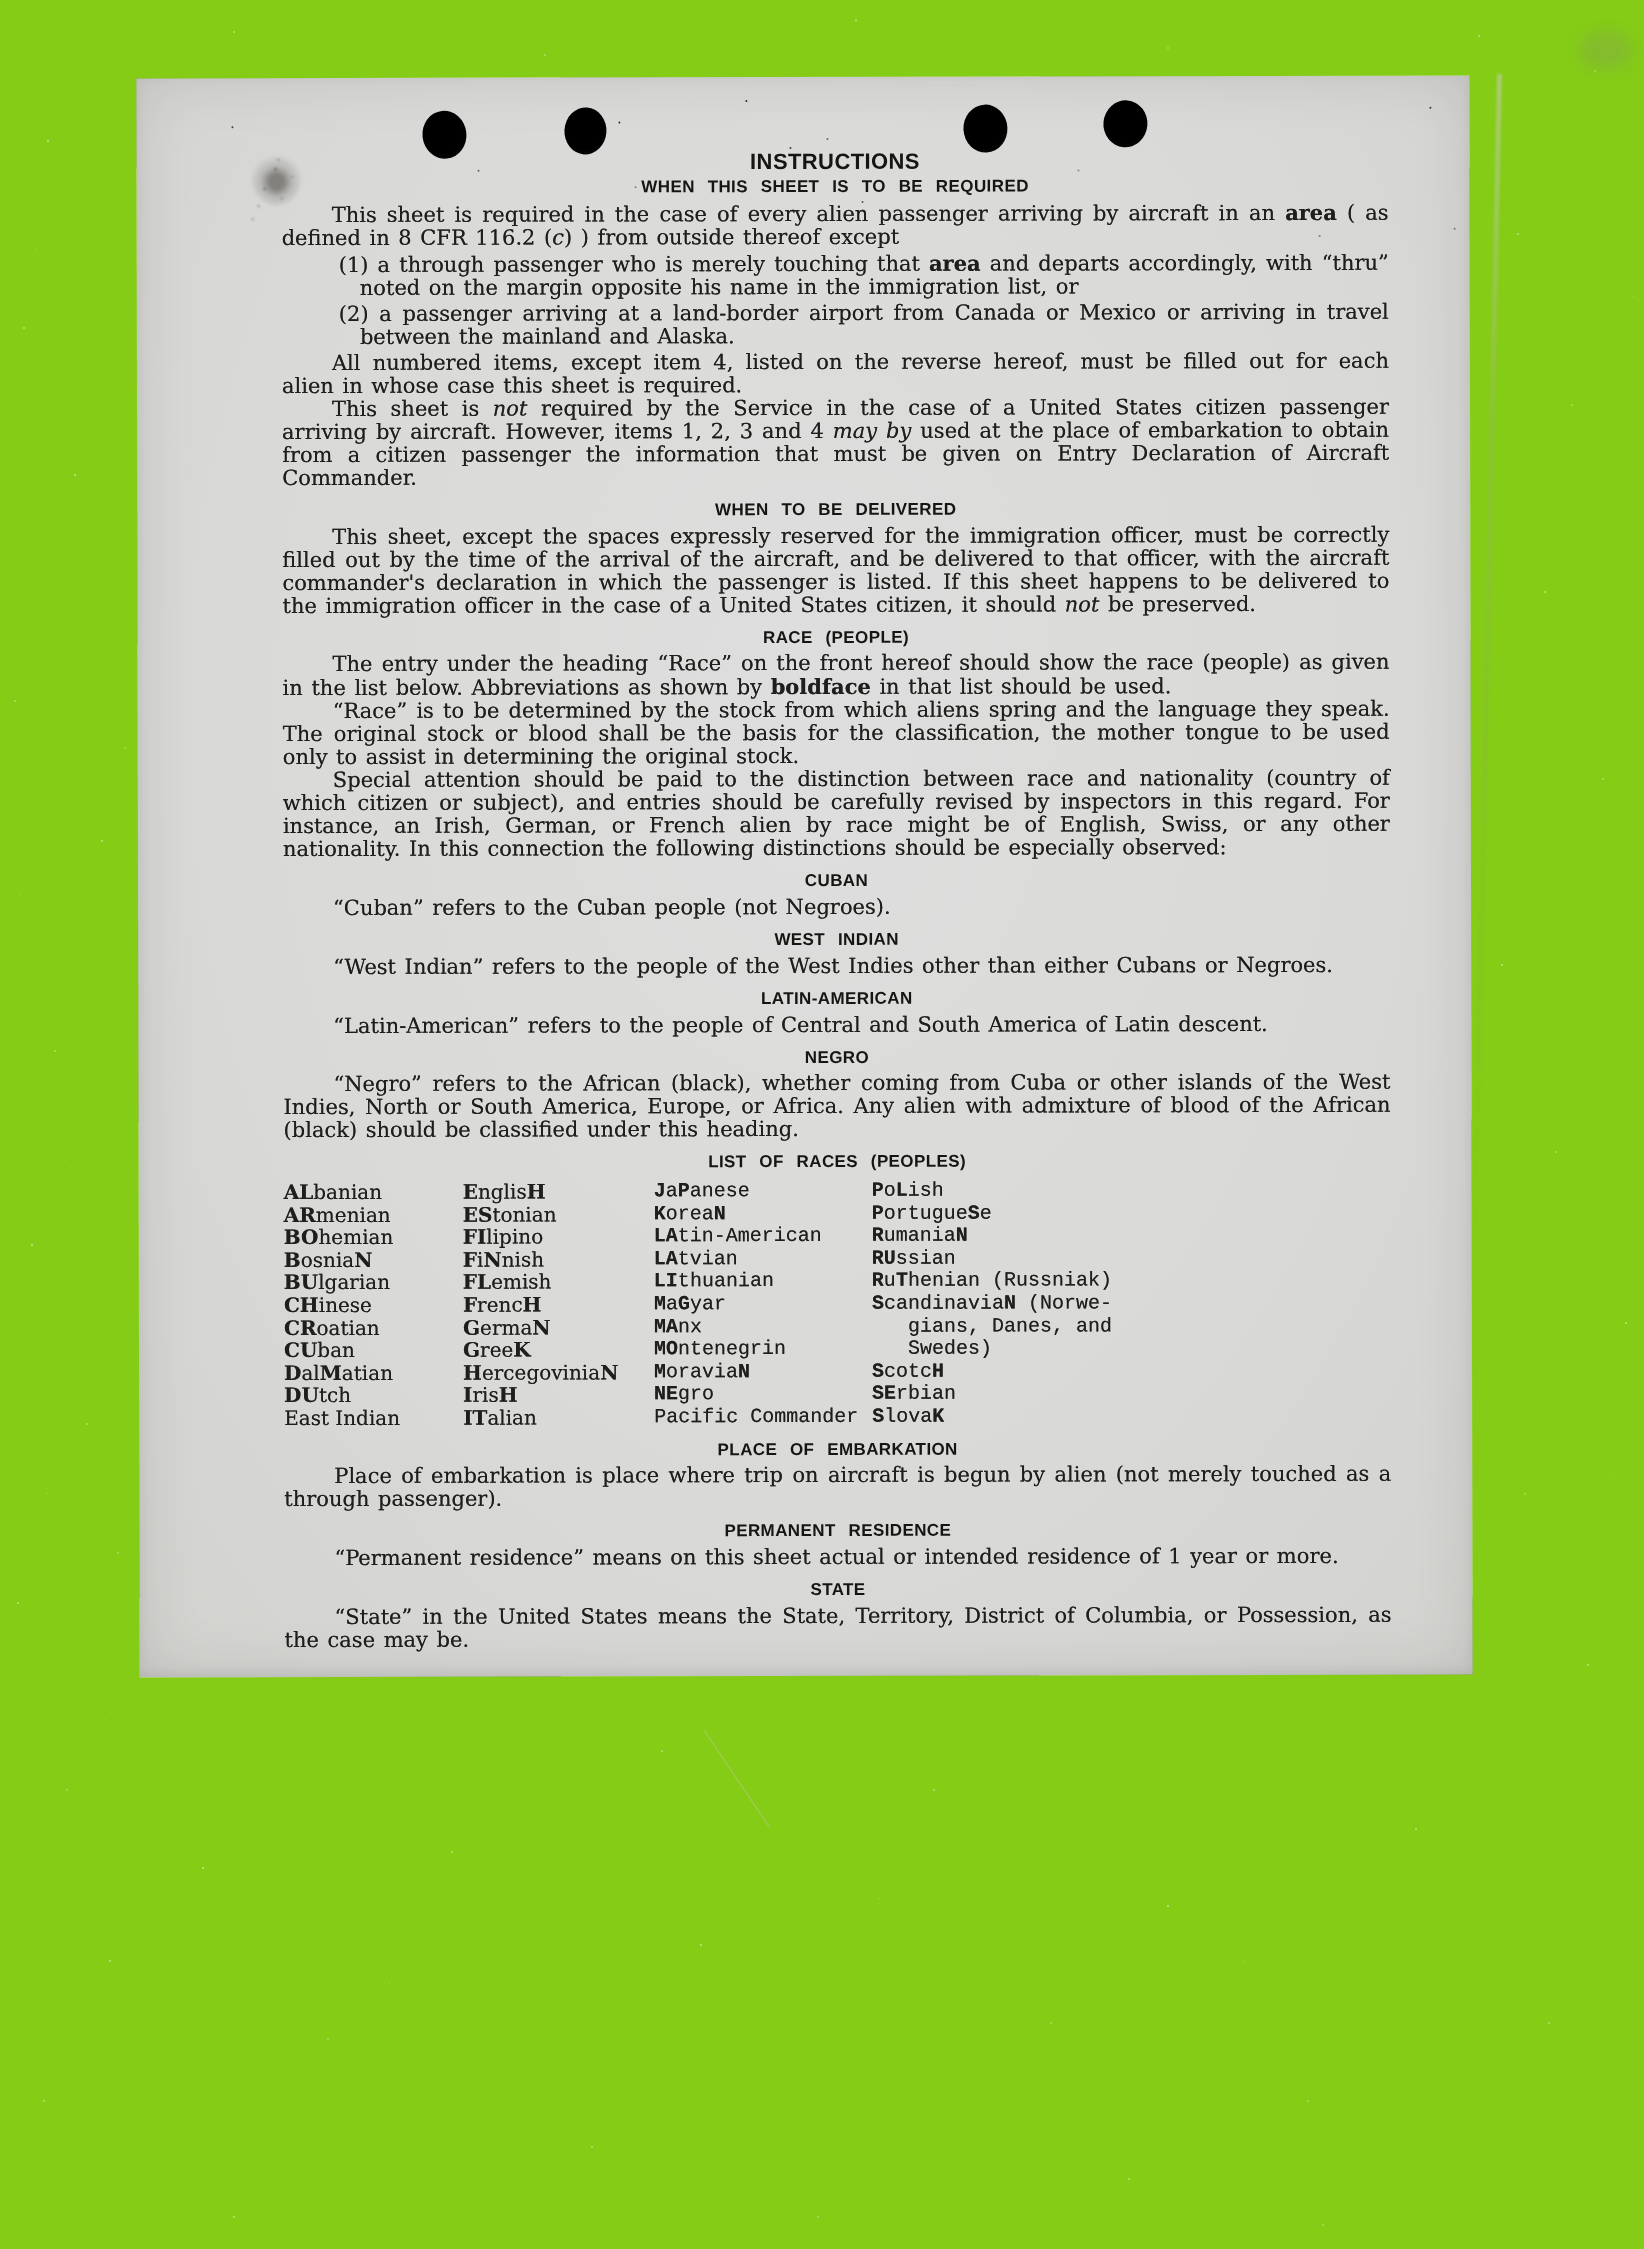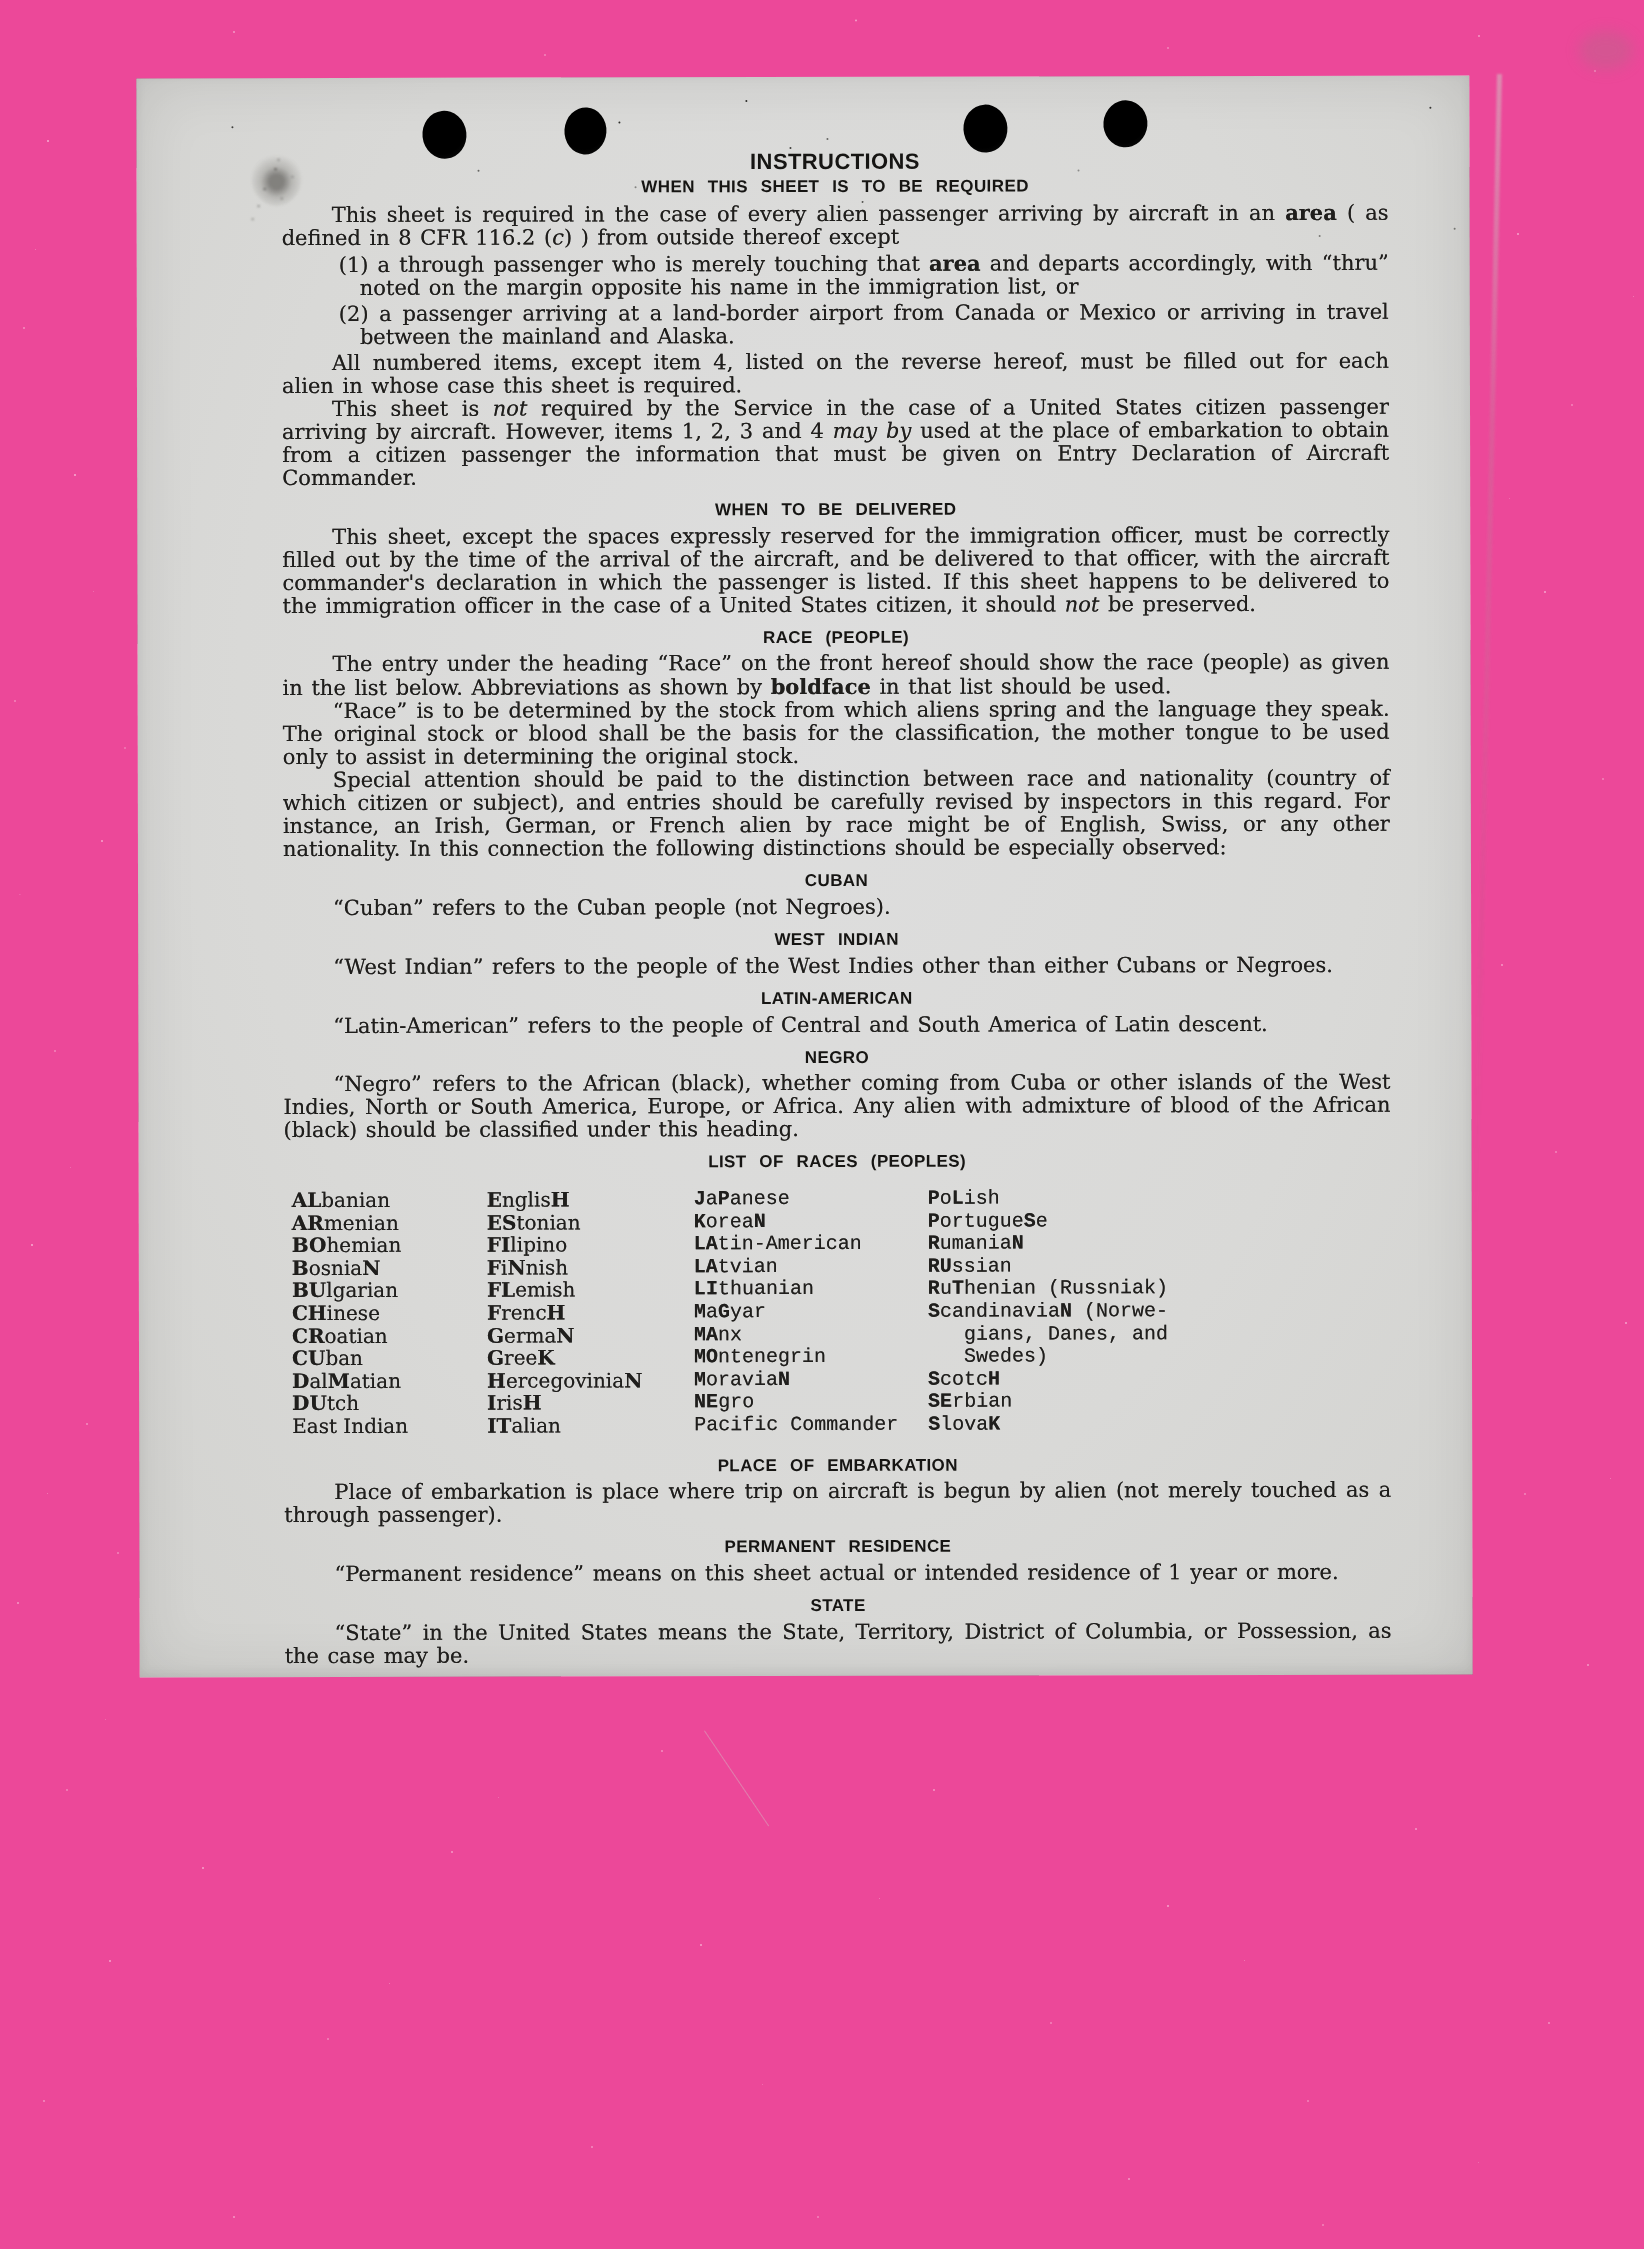--- a/index.html
+++ b/index.html
@@ -1,18 +1,18 @@
 <!DOCTYPE html>
 <html style="font-size:12.4px"><head>
 <meta charset="utf-8">
 <style>
   html,body{margin:0;padding:0;background:#000;}
   body{width:1645px;height:2250px;position:relative;overflow:hidden;
        font-family:"DejaVu Serif", serif;}
-  .stage{position:absolute;inset:0;background:#ec4899;}
+  .stage{position:absolute;inset:0;background:#84cc16;}
 
   
   .noise1{position:absolute;width:1.6px;height:1.6px;background:transparent;border-radius:50%;
     box-shadow:
       47px 140px rgba(255,255,255,.5), 23px 327px rgba(255,255,255,.35), 74px 474px rgba(255,255,255,.5),
       14px 700px rgba(255,255,255,.3), 101px 840px rgba(255,255,255,.45), 54px 1050px rgba(255,255,255,.3),
       31px 1244px rgba(255,255,255,.5), 86px 1423px rgba(255,255,255,.35), 17px 1602px rgba(255,255,255,.4),
       66px 1789px rgba(255,255,255,.3), 109px 1960px rgba(255,255,255,.45), 43px 2100px rgba(255,255,255,.35),
       233px 31px rgba(255,255,255,.4), 544px 54px rgba(255,255,255,.3), 855px 19.4px rgba(255,255,255,.45),
       1167px 47px rgba(255,255,255,.3), 1478px 35px rgba(255,255,255,.4), 1594px 70px rgba(255,255,255,.3),
@@ -79,21 +79,21 @@
   .hd2.first{margin-top:1.6px;}
   p{margin:0;font-size:21px;line-height:23px;text-align:justify;text-indent:50px;
     word-spacing:1.9px;text-shadow:0 0 0.4px rgba(32,30,28,.75);}
   .num-item{margin:3.1px 0;padding-left:78px;text-indent:-21px;font-size:21px;line-height:23px;
     text-align:justify;word-spacing:1.9px;text-shadow:0 0 0.4px rgba(32,30,28,.75);}
   b{font-weight:700;}
   i{font-style:italic;}
 
   
   .races{display:flex;margin-top:7.8px;font-size:20px;line-height:22.6px;}
-  .races ul{list-style:none;margin:8px;padding:0;}
+  .races ul{list-style:none;margin:0;padding:0;}
   .races li{padding-left:36px;text-indent:-36px;text-shadow:0 0 0.4px rgba(32,30,28,.7);white-space:normal;}
   .col1{width:179px;} .col2{width:191px;} .col3{width:218px;font-family:Liberation Mono, monospace;} .col4{width:275px;font-family:Liberation Mono, monospace;} .col5{flex:1;}
 </style>
 </head>
 <body>
 
 <div class="stage">
   <div class="noise1"></div>
   <div class="noise2"></div>
   <div class="streak"></div>

